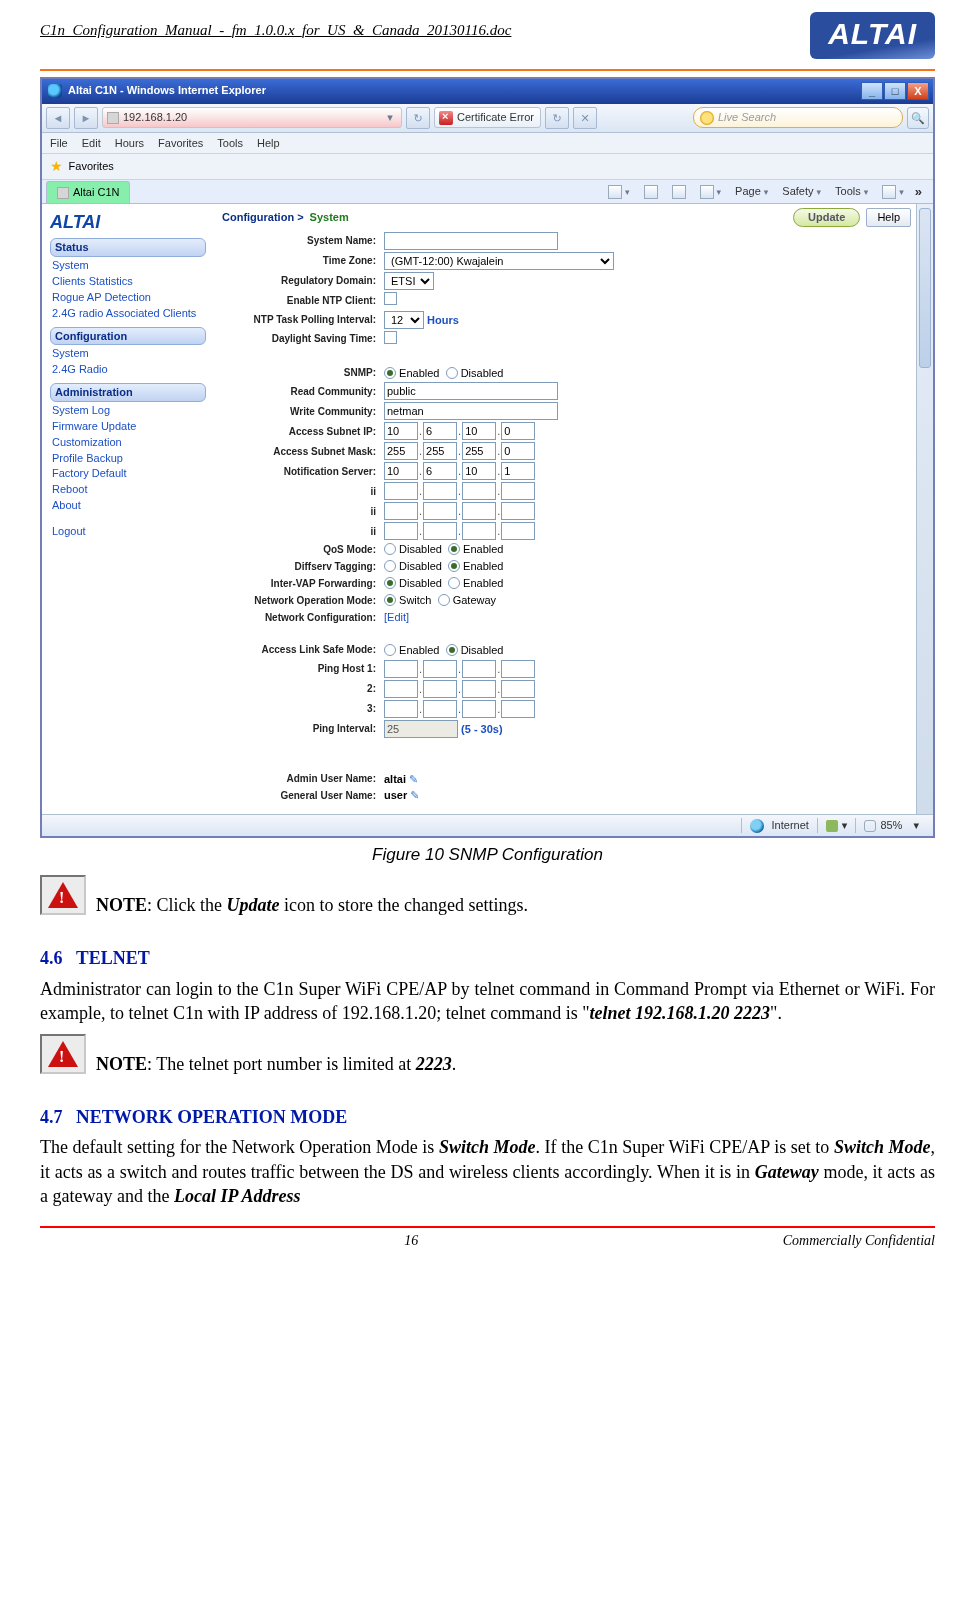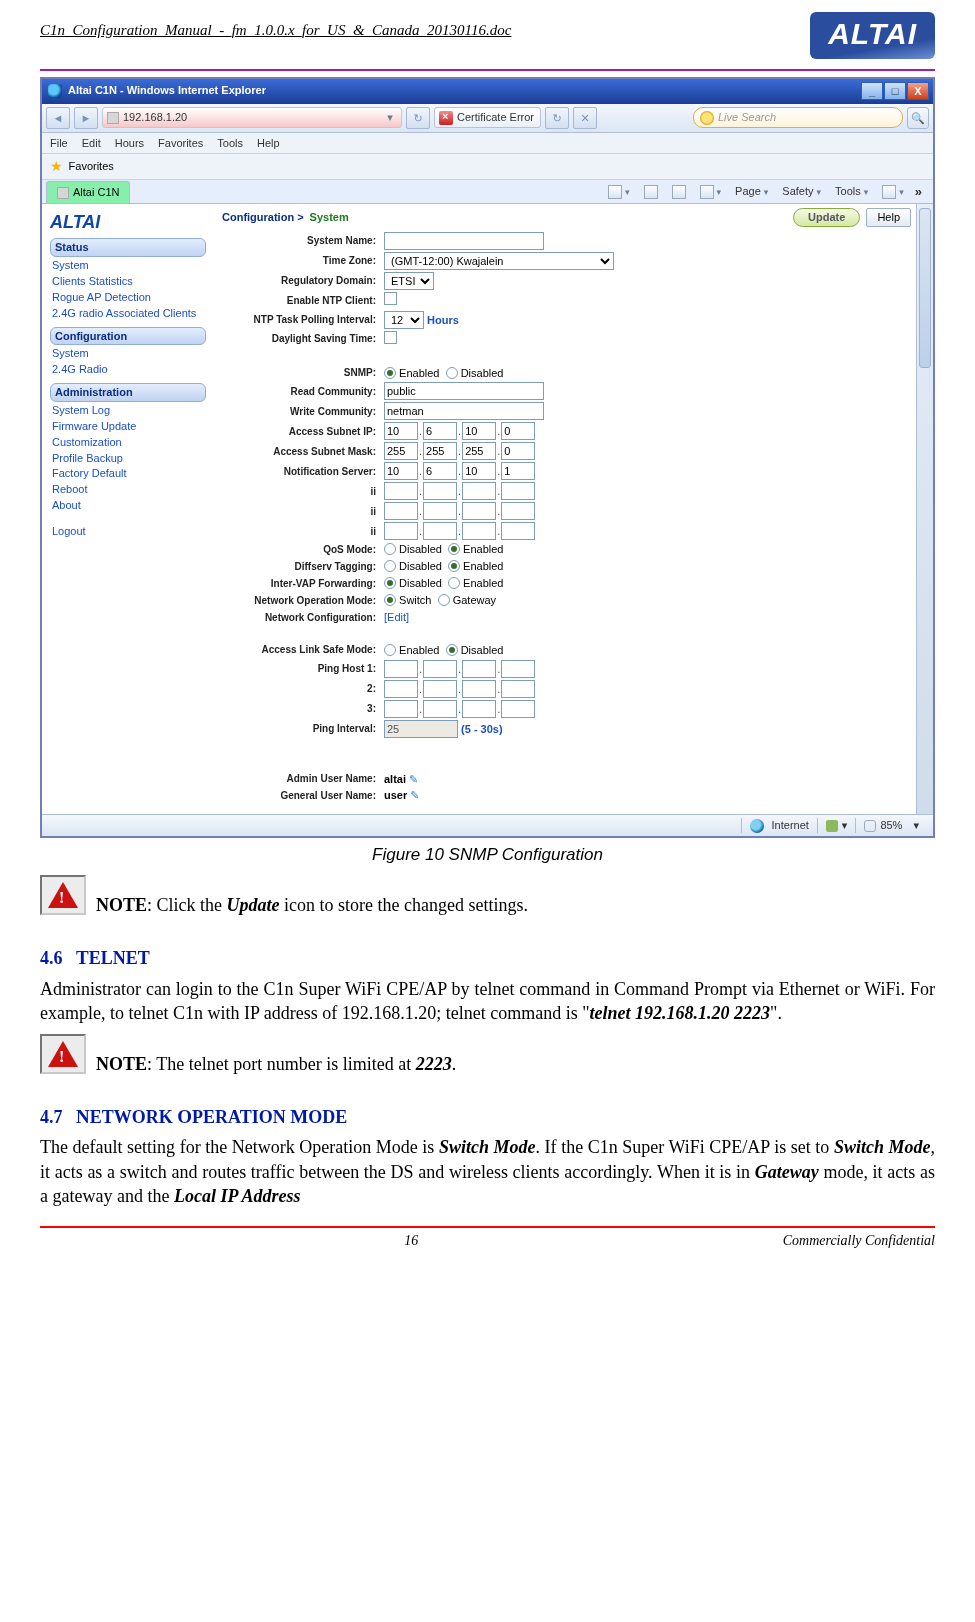--- a/index.html
+++ b/index.html
@@ -5,21 +5,21 @@
   * { box-sizing: border-box; margin: 0; padding: 0; }
   body {
     font-family: "Times New Roman", serif;
     width: 975px;
     background: #fff;
     color: #000;
     font-size: 16px;
     line-height: 1.35;
   }
   .page { padding: 20px 40px 8px 40px; }
-  .header { display: flex; justify-content: space-between; align-items: flex-start; border-bottom: 2px solid #a21caf; padding-bottom: 2px; margin-bottom: 6px; }
+  .header { display: flex; justify-content: space-between; align-items: flex-start; border-bottom: 2px solid #f97316; padding-bottom: 2px; margin-bottom: 6px; }
   .header-title { font-style: italic; font-size: 15px; text-decoration: underline; }
   .header-logo { font-family: Arial, sans-serif; font-weight: 900; font-style: italic; font-size: 30px; color: #fff; background: linear-gradient(170deg,#2a4d9e 70%,#6e90d8 100%); padding: 2px 18px 4px 18px; border-radius: 6px; letter-spacing: 1px; position: relative; top: -8px; }
 
   
   .shot { border: 2px solid #737db8; width: 100%; font-family: Tahoma, Arial, sans-serif; font-size: 11px; background: #fff; }
   .titlebar { background: linear-gradient(#3b6cd6,#1a3c94); color: #fff; display: flex; align-items: center; padding: 3px 4px 4px 6px; }
   .titlebar .ieicon { width: 14px; height: 14px; background: radial-gradient(circle at 40% 40%,#5ac8ff 40%,#0a4c90 70%); border-radius: 3px; margin-right: 6px; }
   .titlebar .ttext { flex: 1; font-weight: bold; }
   .winbtn { display: inline-block; width: 22px; height: 18px; background: linear-gradient(#cfe3fb,#86b3ec); border: 1px solid #2f5db5; margin-left: 1px; text-align: center; font-weight: bold; color: #234; font-size: 11px; line-height: 16px; }
   .winbtn.close { background: linear-gradient(#f7a088,#d04018); color: #fff; }
@@ -63,21 +63,21 @@
   .breadcrumbbar .bc2 { font-weight: bold; color: #1d7a1d; }
   .pillbtn { margin-left: auto; background: linear-gradient(#f5f9e8,#d5e8a0); border: 1px solid #8aa93a; border-radius: 10px; padding: 1px 14px; font-weight: bold; color: #556; }
   .helpbtn { background: linear-gradient(#fff,#e3e9f2); border: 1px solid #9cb0cc; border-radius: 2px; padding: 1px 10px; }
   .form { margin-left: 8px; }
   .form table { border-collapse: collapse; }
   .form td { padding: 1px 4px; vertical-align: middle; }
   .form td.lbl { text-align: right; font-weight: bold; width: 150px; font-size: 10px; color: #222; }
   .txt, .sel { border: 1px solid #7f9db9; height: 18px; font-size: 11px; padding: 0 2px; background: #fff; font-family: inherit; }
   .txt.sm { width: 34px; text-align: left; }
   .txt.md { width: 74px; }
-  .txt.lg { width: 160px; }
+  .txt.lg { width: 174px; }
   .sel.tz { width: 230px; }
   .sel.sm { width: 50px; }
   .sel.tiny { width: 40px; }
   .cb { width: 13px; height: 13px; border: 1px solid #7f9db9; display: inline-block; background:#fff; }
   .rb { width: 12px; height: 12px; border: 1px solid #7f9db9; border-radius: 50%; display: inline-block; background:#fff; position: relative; vertical-align: -2px; }
   .rb.sel::after { content: ""; position: absolute; left: 2px; top: 2px; width: 6px; height: 6px; background: #3a6d2c; border-radius: 50%; }
   .dot { color:#555; padding:0 1px;}
   .bluetxt { color:#1b4fc4; font-weight:bold; }
   .editlink { color:#1b4fc4; }
   .pencil { color:#3b7fd4; font-size: 11px; margin-left:3px;}

